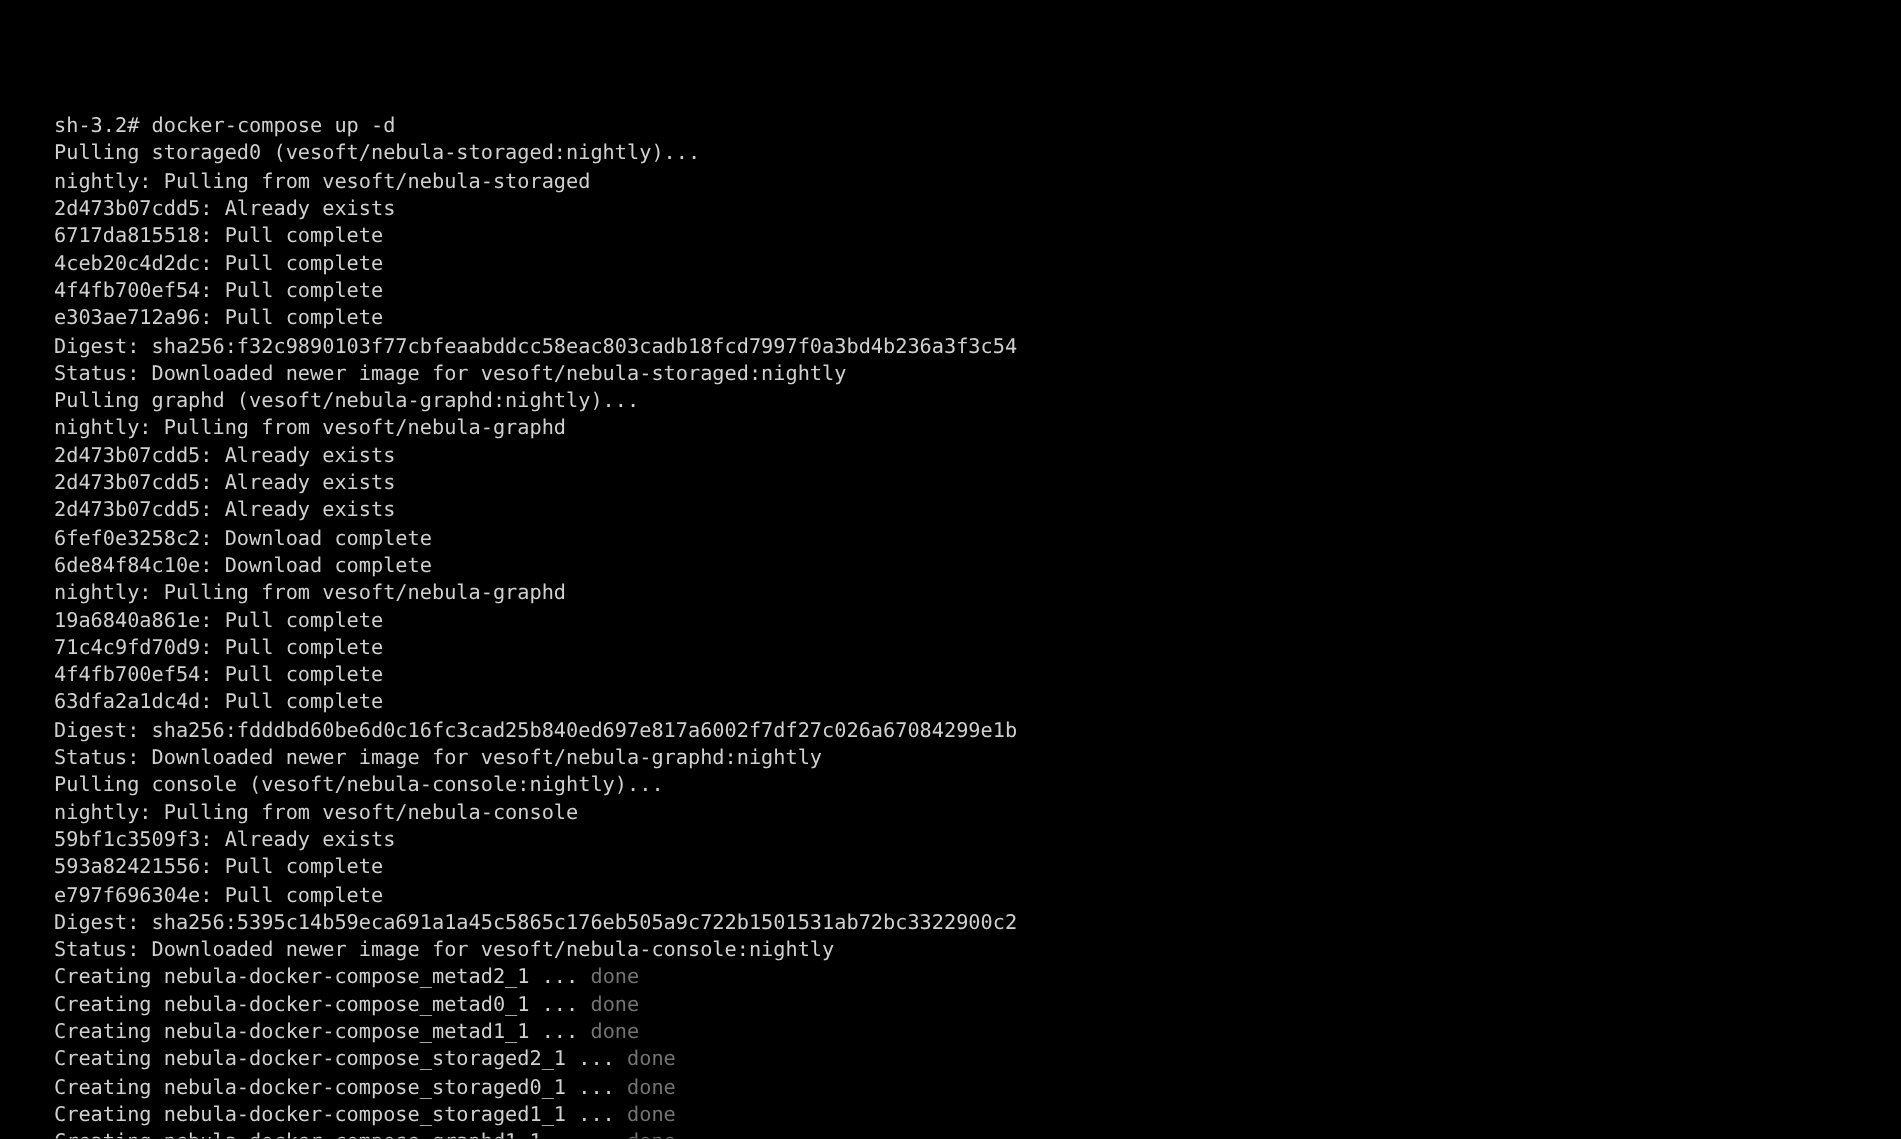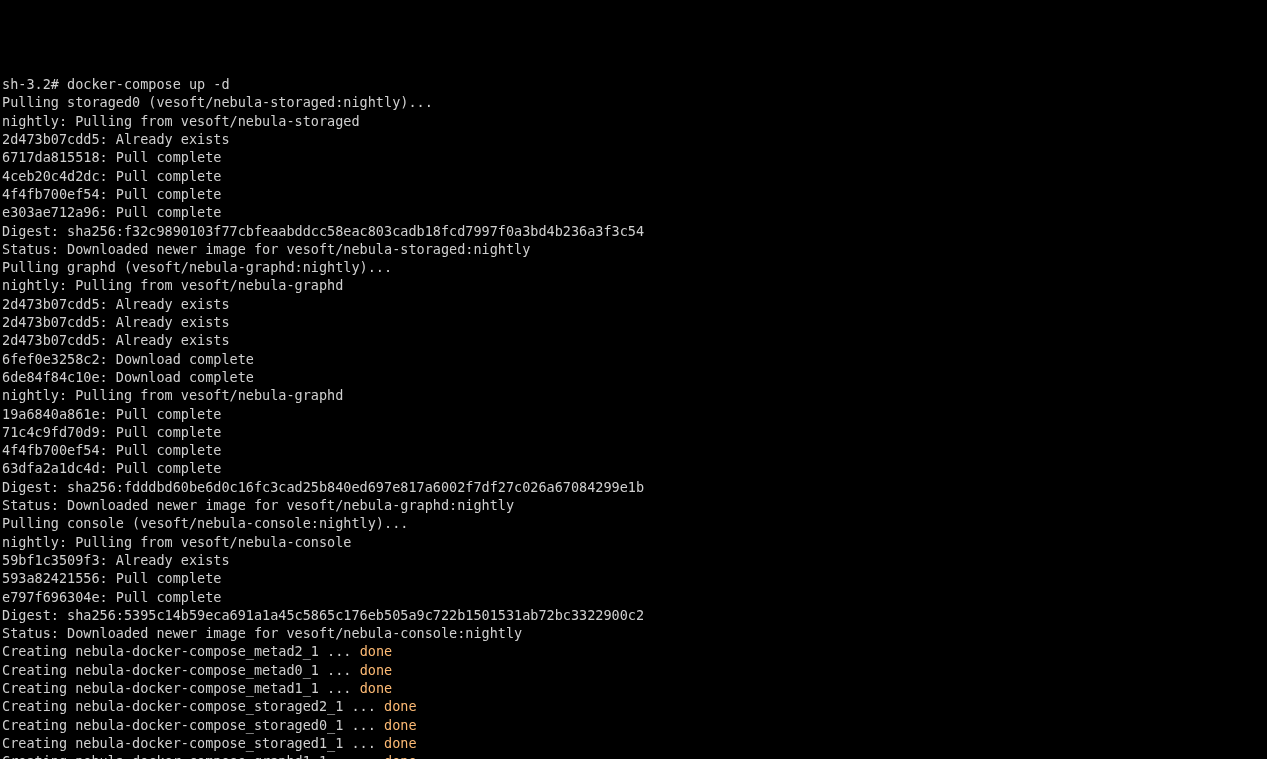--- a/index.html
+++ b/index.html
@@ -14,23 +14,24 @@
       font-size: 13.5px;
       line-height: 18.3px;
       padding: 2px 0 0 2px;
       white-space: pre;
       overflow: hidden;
       width: 1267px;
       height: 759px;
     }
     .line {
       display: block;
+      margin-left: 34px;
     }
     .done {
-      color: #fdba74;
+      color: #737373;
     }
     .prompt {
       color: #d0d0d0;
     }
   </style>
 </head>
 <body>
 
 
 

